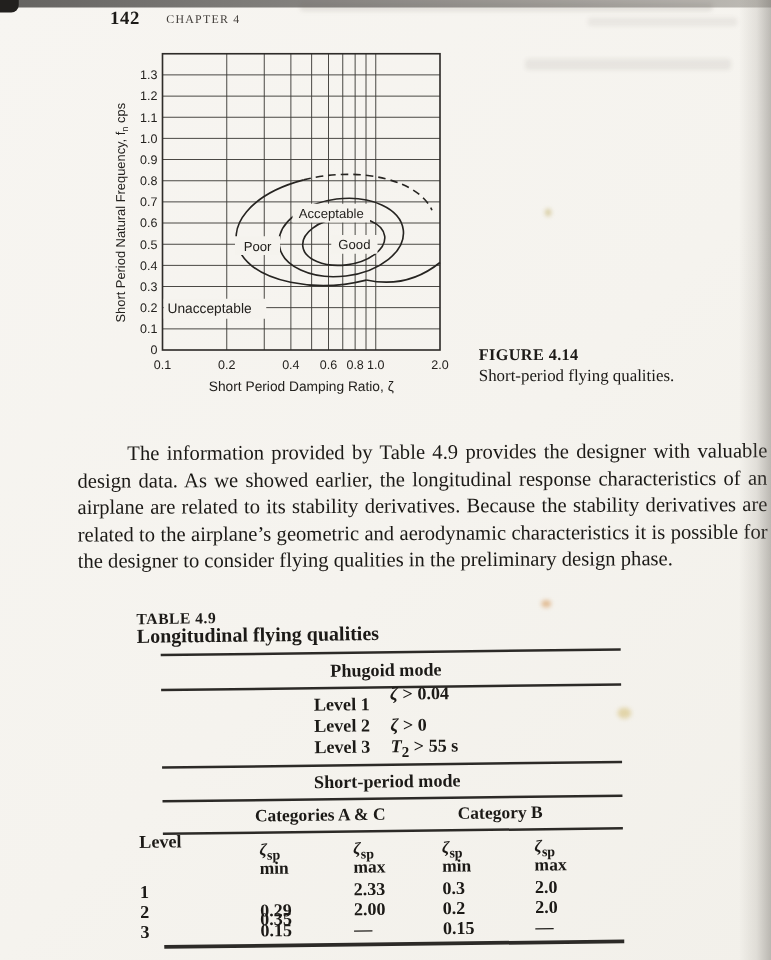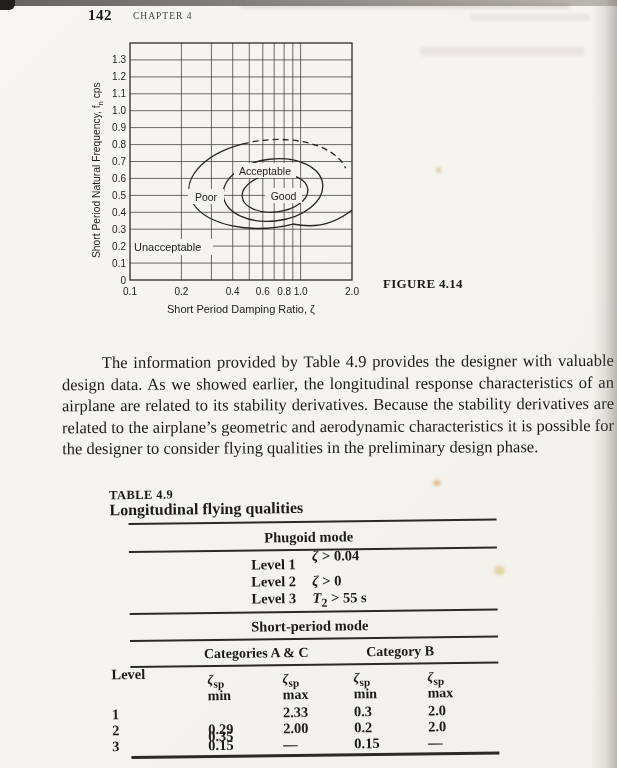--- a/index.html
+++ b/index.html
@@ -133,20 +133,21 @@
       <text x="224.1" y="261">0.8</text>
       <text x="240.6" y="261">1.0</text>
       <text x="292" y="261">2.0</text>
     </g>
 
     <text x="181" y="279" font-size="11" text-anchor="middle">Short Period Damping Ratio, ζ</text>
     <text transform="translate(40,224) rotate(-90)" font-size="10.3"><tspan>Short Period Natural Frequency, f</tspan><tspan dy="2.5" font-size="7.5">n</tspan><tspan dy="-2.5"> cps</tspan></text>
   </svg>
 
   <div class="abs figcap1">FIGURE 4.14</div>
+  <div class="abs figcap2">Short-period flying qualities.</div>
 
   <div class="abs bodytext">The information provided by Table 4.9 provides the designer with valuable design data. As we showed earlier, the longitudinal response characteristics of an airplane are related to its stability derivatives. Because the stability derivatives are related to the airplane’s geometric and aerodynamic characteristics it is possible for the designer to consider flying qualities in the preliminary design phase.</div>
 
   <div class="abs tbl">
     <div class="abs tlabel">TABLE 4.9</div>
     <div class="abs ttitle">Longitudinal flying qualities</div>
 
     <div class="abs rule" style="top:521px;"></div>
     <div class="abs chead" style="top:529px;">Phugoid mode</div>
     <div class="abs rule" style="top:549px;"></div>

